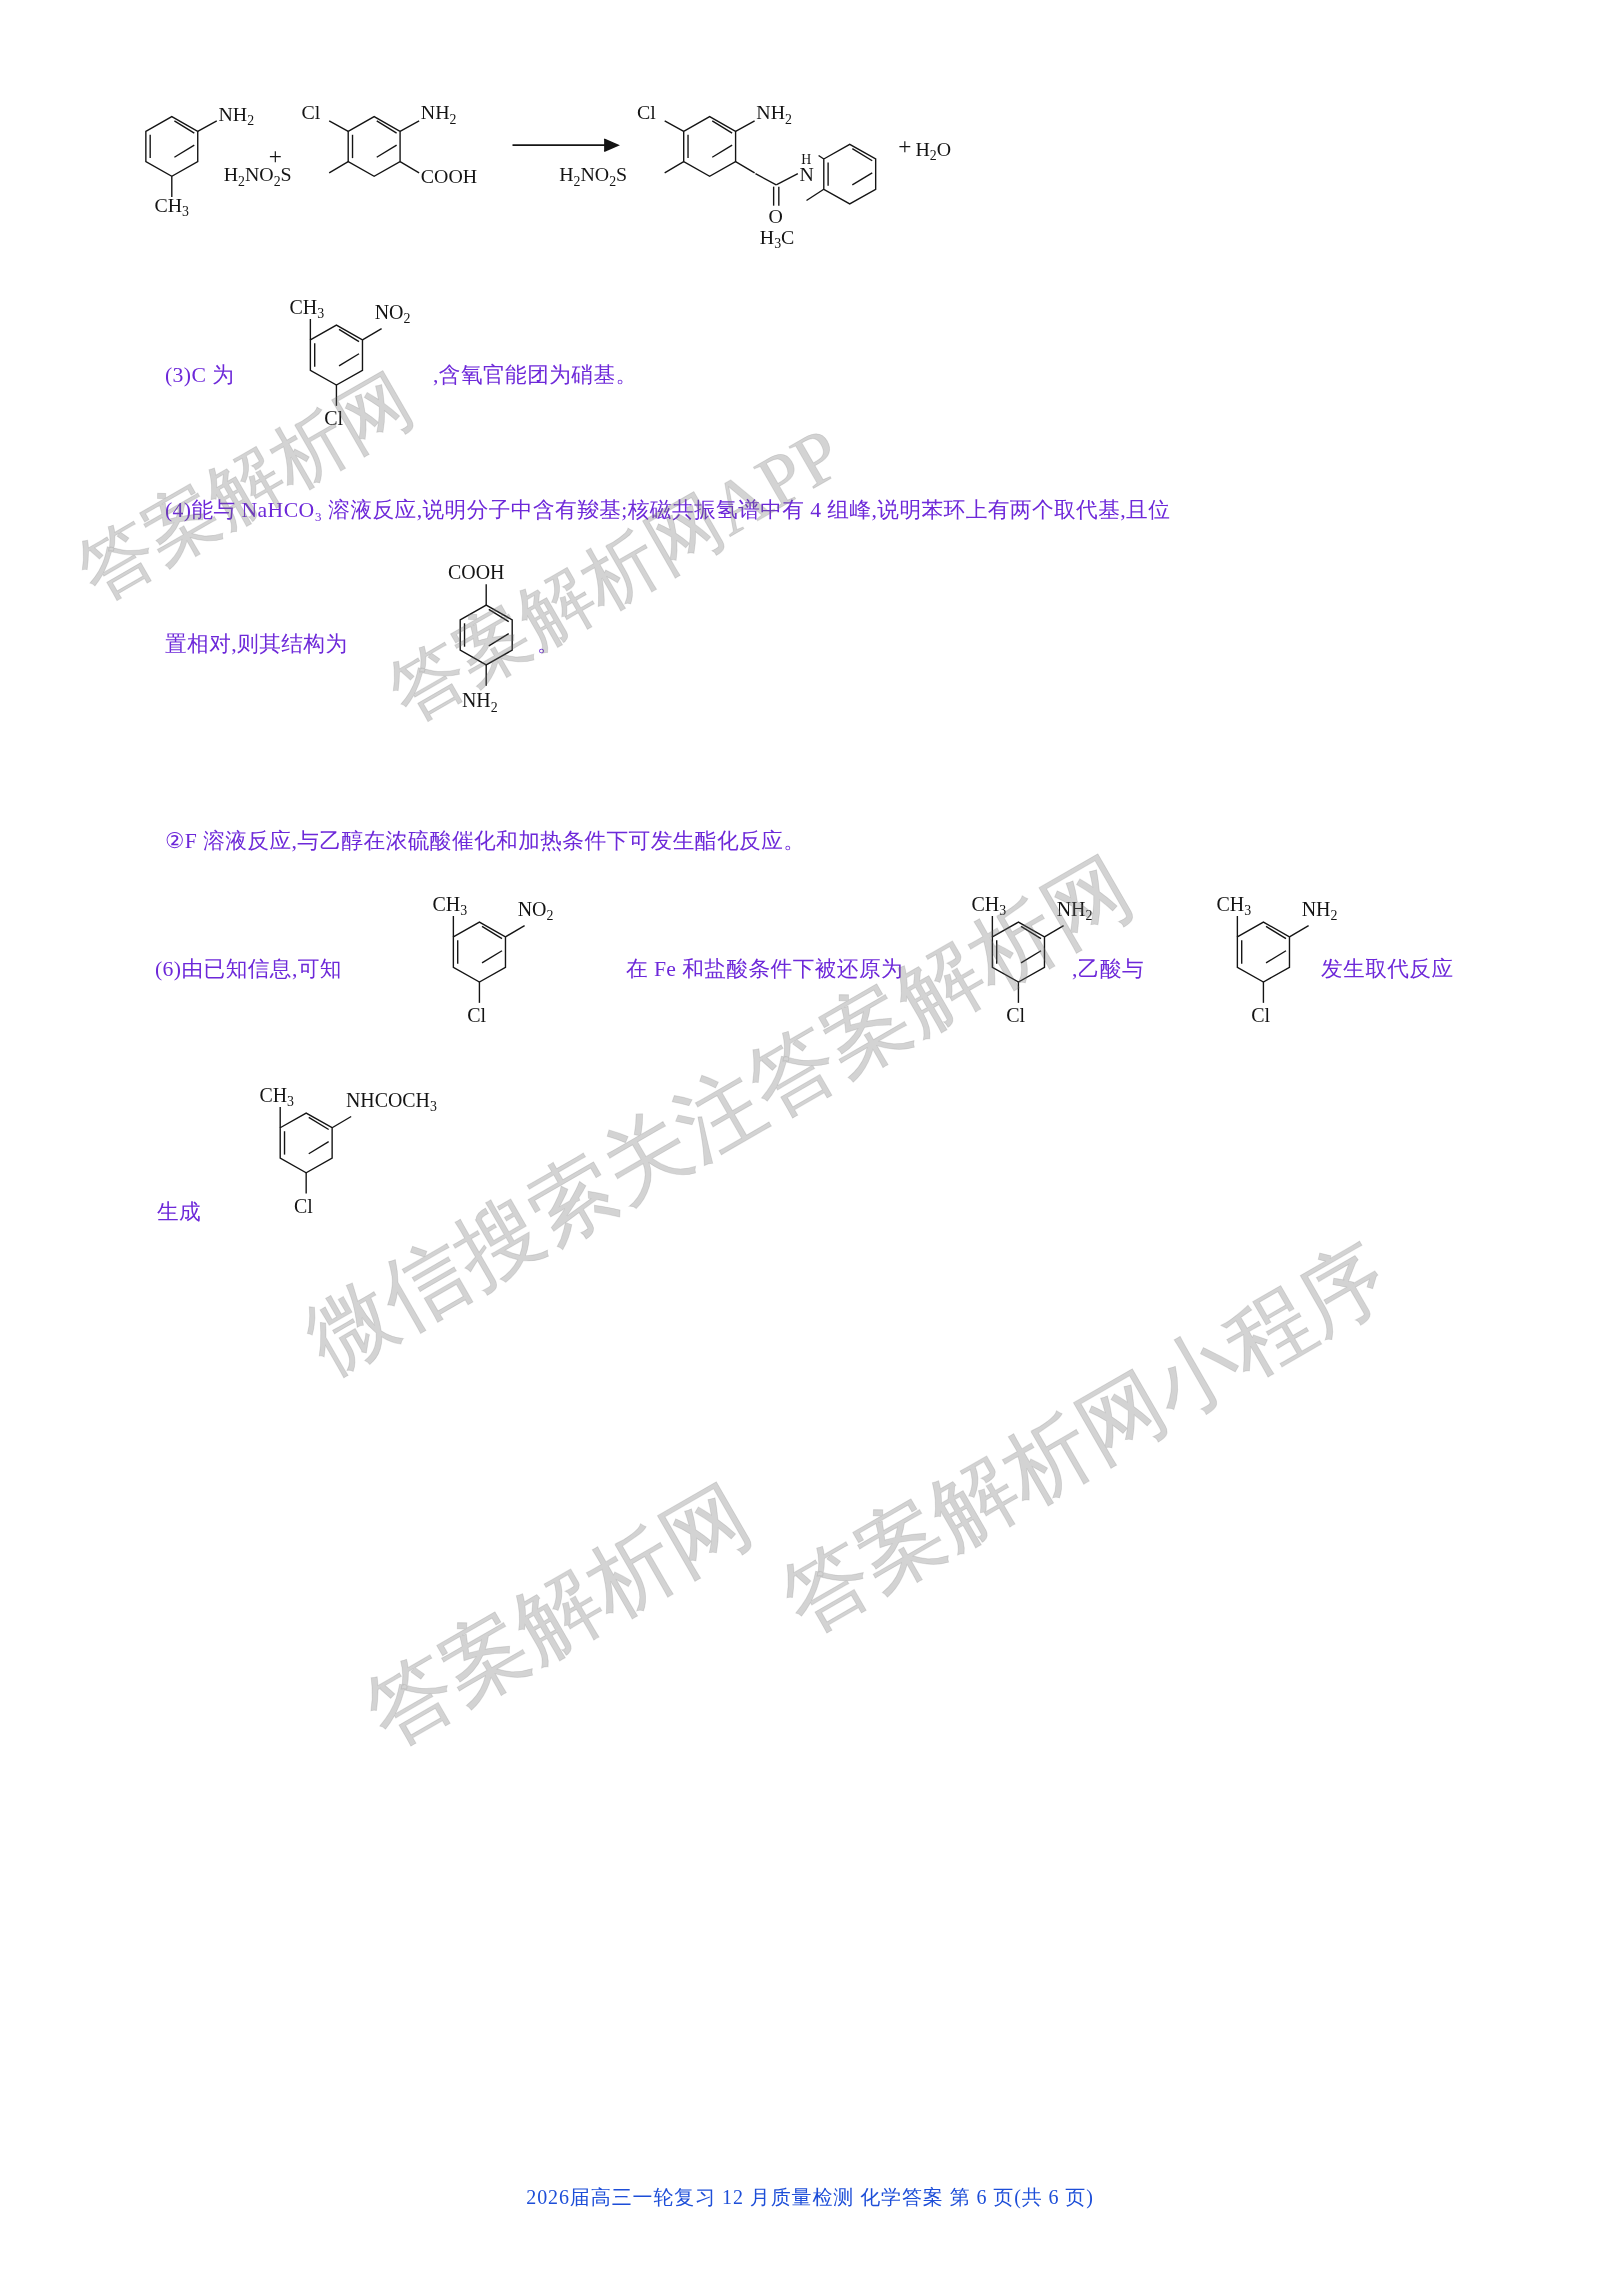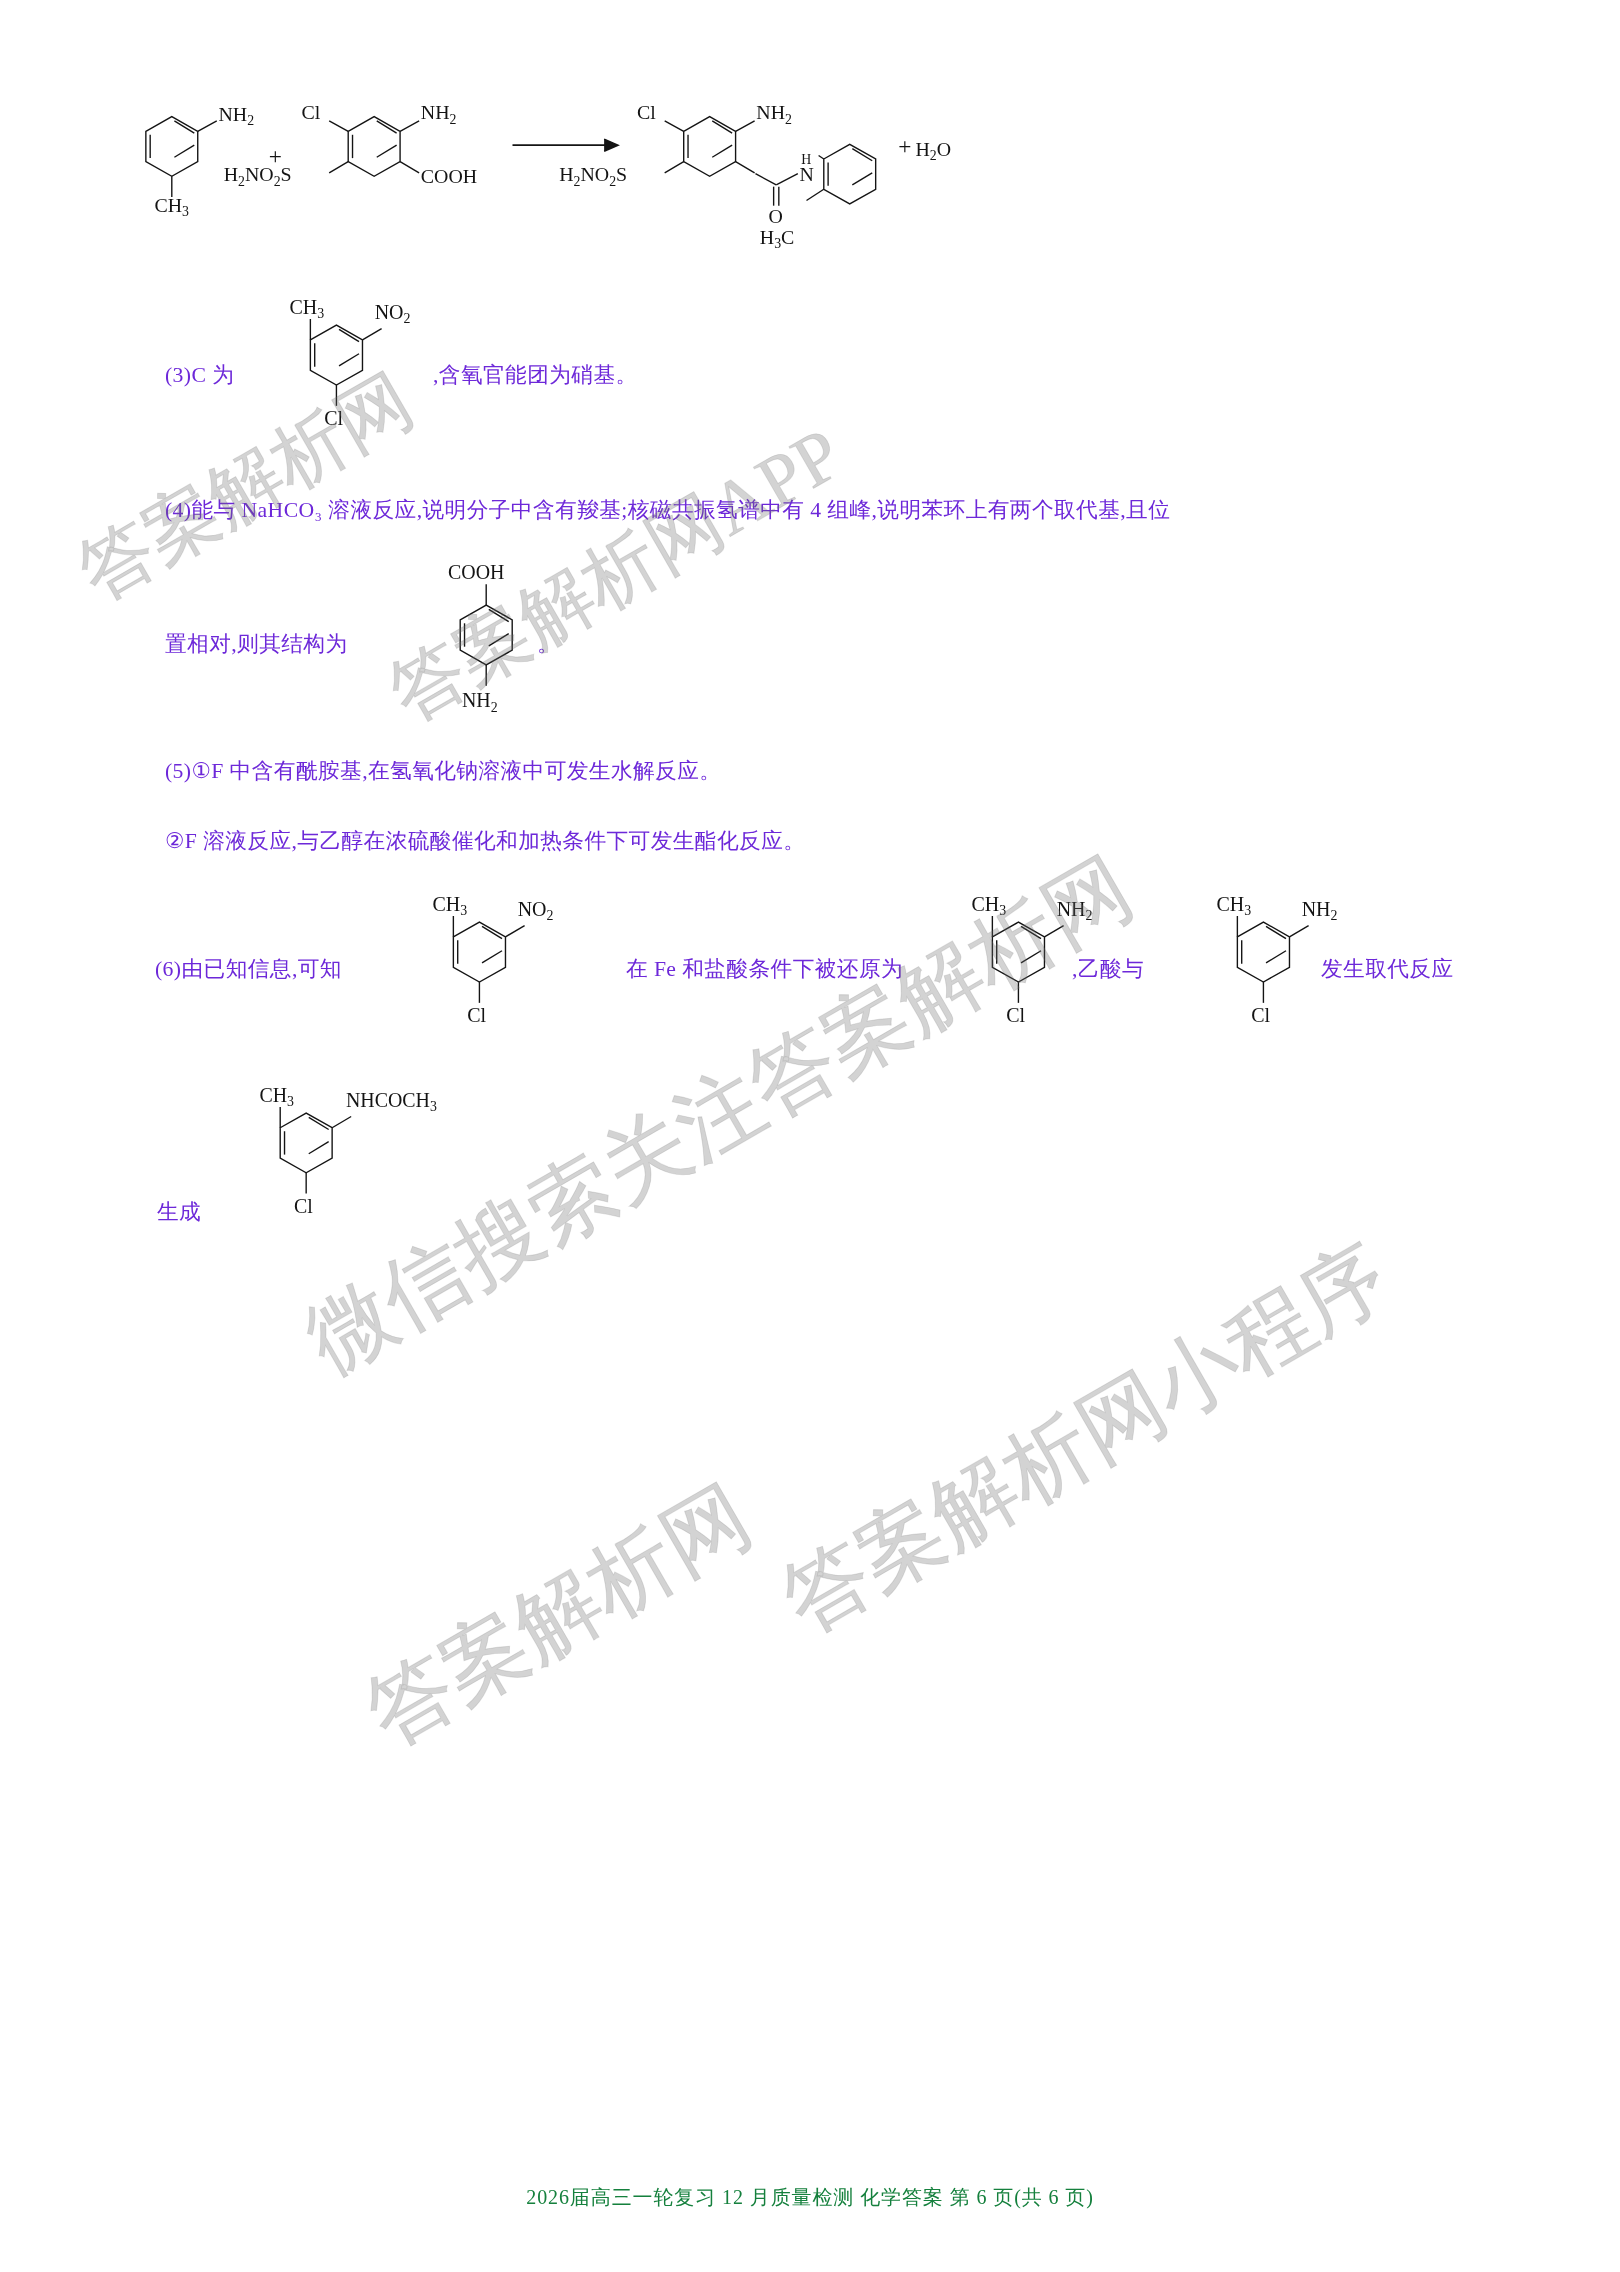--- a/index.html
+++ b/index.html
@@ -43,21 +43,21 @@
 
   
   .footer {
     position: absolute;
     left: 0;
     right: 0;
     bottom: 62px;
     text-align: center;
     font-size: 20px;
     letter-spacing: 0.9px;
-    color: #15803d;
+    color: #1d4ed8;
   }
 
   
   .wm {
     position: absolute;
     color: rgba(110,110,110,0.30);
     font-family: "Liberation Serif", serif;
     white-space: nowrap;
     pointer-events: none;
     font-weight: 400;
@@ -208,21 +208,20 @@
         <line x1="66" y1="68" x2="66" y2="44"></line>
         <line x1="66" y1="137" x2="66" y2="161"></line>
       </g>
       <text x="22" y="38" font-size="23">COOH</text>
       <text x="38" y="186" font-size="23">NH<tspan font-size="16" dy="5">2</tspan></text>
     </svg>
   </div>
 
   <div class="txt" style="left:537px; top:628px;">。</div>
 
-  <div class="txt" style="left:165px; top:755px;">(5)①F 中含有酰胺基,在氢氧化钠溶液中可发生水解反应。</div>
   <div class="txt" style="left:165px; top:825px;">②F 溶液反应,与乙醇在浓硫酸催化和加热条件下可发生酯化反应。</div>
 
   <div class="txt" style="left:155px; top:953px;">(6)由已知信息,可知</div>
 
   <div class="struct" style="left:403px; top:883px;">
     <svg width="165" height="152" viewBox="0 0 190 175">
       <g fill="none" stroke="#141414" stroke-width="1.6">
         <polygon points="58,62 88,45 118,62 118,97 88,114 58,97"></polygon>
         <line x1="63" y1="66" x2="63" y2="93"></line>
         <line x1="91" y1="50" x2="114" y2="64"></line>

